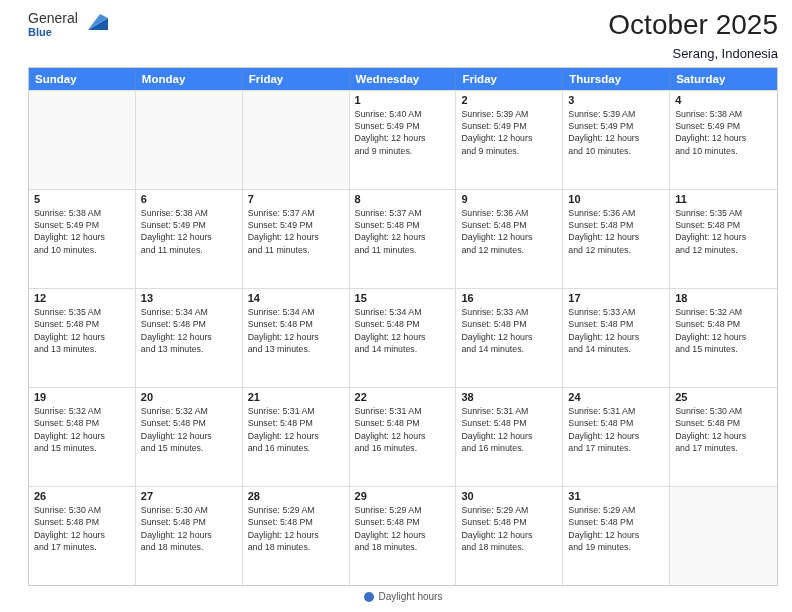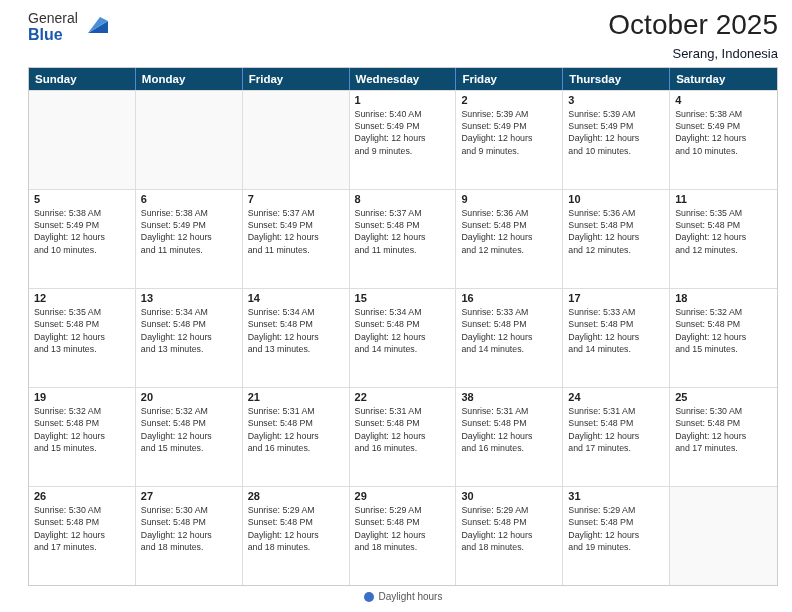--- a/index.html
+++ b/index.html
@@ -45,21 +45,21 @@
     }
     .calendar {
       flex: 1;
       display: flex;
       flex-direction: column;
       border: 1px solid #ccc;
     }
     .cal-header {
       display: grid;
       grid-template-columns: repeat(7, 1fr);
-      background: #0c4a6e;
+      background: #3b82f6;
     }
     .cal-header-cell {
       color: #fff;
       font-size: 11.5px;
       font-weight: bold;
       padding: 5px 6px;
       text-align: left;
       border-right: 1px solid #5585d4;
     }
     .cal-header-cell:last-child { border-right: none; }
@@ -119,21 +119,21 @@
     }
   </style>
 </head>
 <body>
 
 <div class="page">
   <div class="header">
     <div class="logo">
       <div style="display:flex;flex-direction:column;line-height:1.15;">
         <span style="font-size:14px;color:#333;">General</span>
-        <span style="font-size:16px;color:#1a5aad;font-weight:bold;">Blue</span>
+        <span style="font-size:11px;color:#1a5aad;font-weight:bold;">Blue</span>
       </div>
       <svg width="28" height="28" viewBox="0 0 28 28">
         <polygon points="8,20 28,8 28,20" fill="#1a5aad"></polygon>
         <polygon points="8,20 20,4 28,8" fill="#4a90d9"></polygon>
       </svg>
     </div>
     <div class="title-block">
       <div class="month-title">October 2025</div>
       <div class="location">Serang, Indonesia</div>
     </div>

